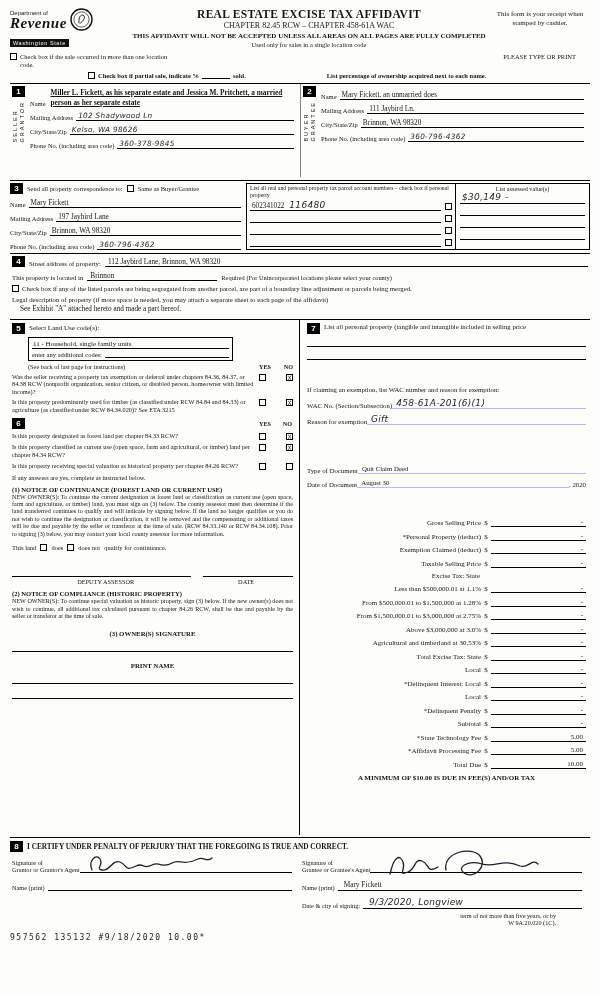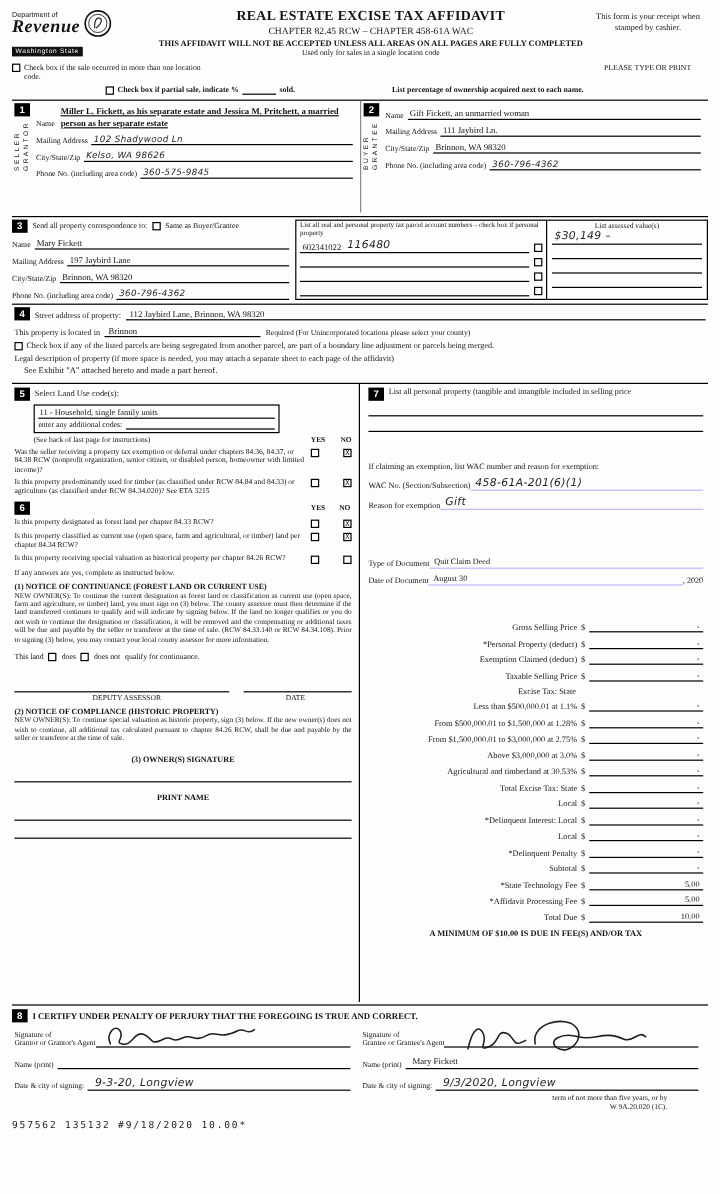--- a/index.html
+++ b/index.html
@@ -184,36 +184,36 @@
         <div class="frow">
           <span class="lbl">Mailing Address</span>
           <span class="val hand">102 Shadywood Ln</span>
         </div>
         <div class="frow">
           <span class="lbl">City/State/Zip</span>
           <span class="val hand">Kelso, WA 98626</span>
         </div>
         <div class="frow">
           <span class="lbl">Phone No. (including area code)</span>
-          <span class="val hand">360-575-9845</span>
+          <span class="val hand">360-378-9845</span>
         </div>
       </div>
     </section>
     <section class="party">
       <div class="party-left">
         <span class="badge">2</span>
         <div class="side">
           <span>BUYER</span>
           <span>GRANTEE</span>
         </div>
       </div>
       <div class="pfields">
         <div class="frow">
           <span class="lbl">Name</span>
-          <span class="val">Gift Fickett, an unmarried woman</span>
+          <span class="val">Mary Fickett, an unmarried does</span>
         </div>
         <div class="frow">
           <span class="lbl">Mailing Address</span>
           <span class="val">111 Jaybird Ln.</span>
         </div>
         <div class="frow">
           <span class="lbl">City/State/Zip</span>
           <span class="val">Brinnon, WA 98320</span>
         </div>
         <div class="frow">
@@ -528,24 +528,20 @@
           <span class="s8line">
             <svg class="sigsvg" width="128" height="24" viewBox="0 0 128 24">
               <path d="M6 19 C2 10 10 2 14 8 C18 14 9 18 16 19 C24 21 26 8 34 11 C42 14 38 21 50 15 C58 11 56 19 66 14 C74 10 76 18 86 12 C94 7 96 16 112 8 C118 5 120 12 126 7" fill="none" stroke="#1d1d26" stroke-width="1.3" stroke-linecap="round"></path>
             </svg>
           </span>
         </div>
         <div class="s8row">
           <span class="s8lbl1">Name (print)</span>
           <span class="s8line"><span></span></span>
         </div>
-        <div class="s8row">
-          <span class="s8lbl1">Date &amp; city of signing:</span>
-          <span class="s8line"><span class="hand">9-3-20, Longview</span></span>
-        </div>
       </div>
       <div class="s8col">
         <div class="s8row">
           <span class="s8lblblock">
             <div>Signature of</div>
             <div>Grantee or Grantee's Agent</div>
           </span>
           <span class="s8line">
             <svg class="sigsvg big" width="158" height="40" viewBox="0 0 158 40">
               <path d="M6 28 C10 10 16 8 19 16 C22 24 13 30 24 26 C32 23 30 12 38 15 C46 18 42 28 54 21" fill="none" stroke="#1d1d26" stroke-width="1.3" stroke-linecap="round"></path>

